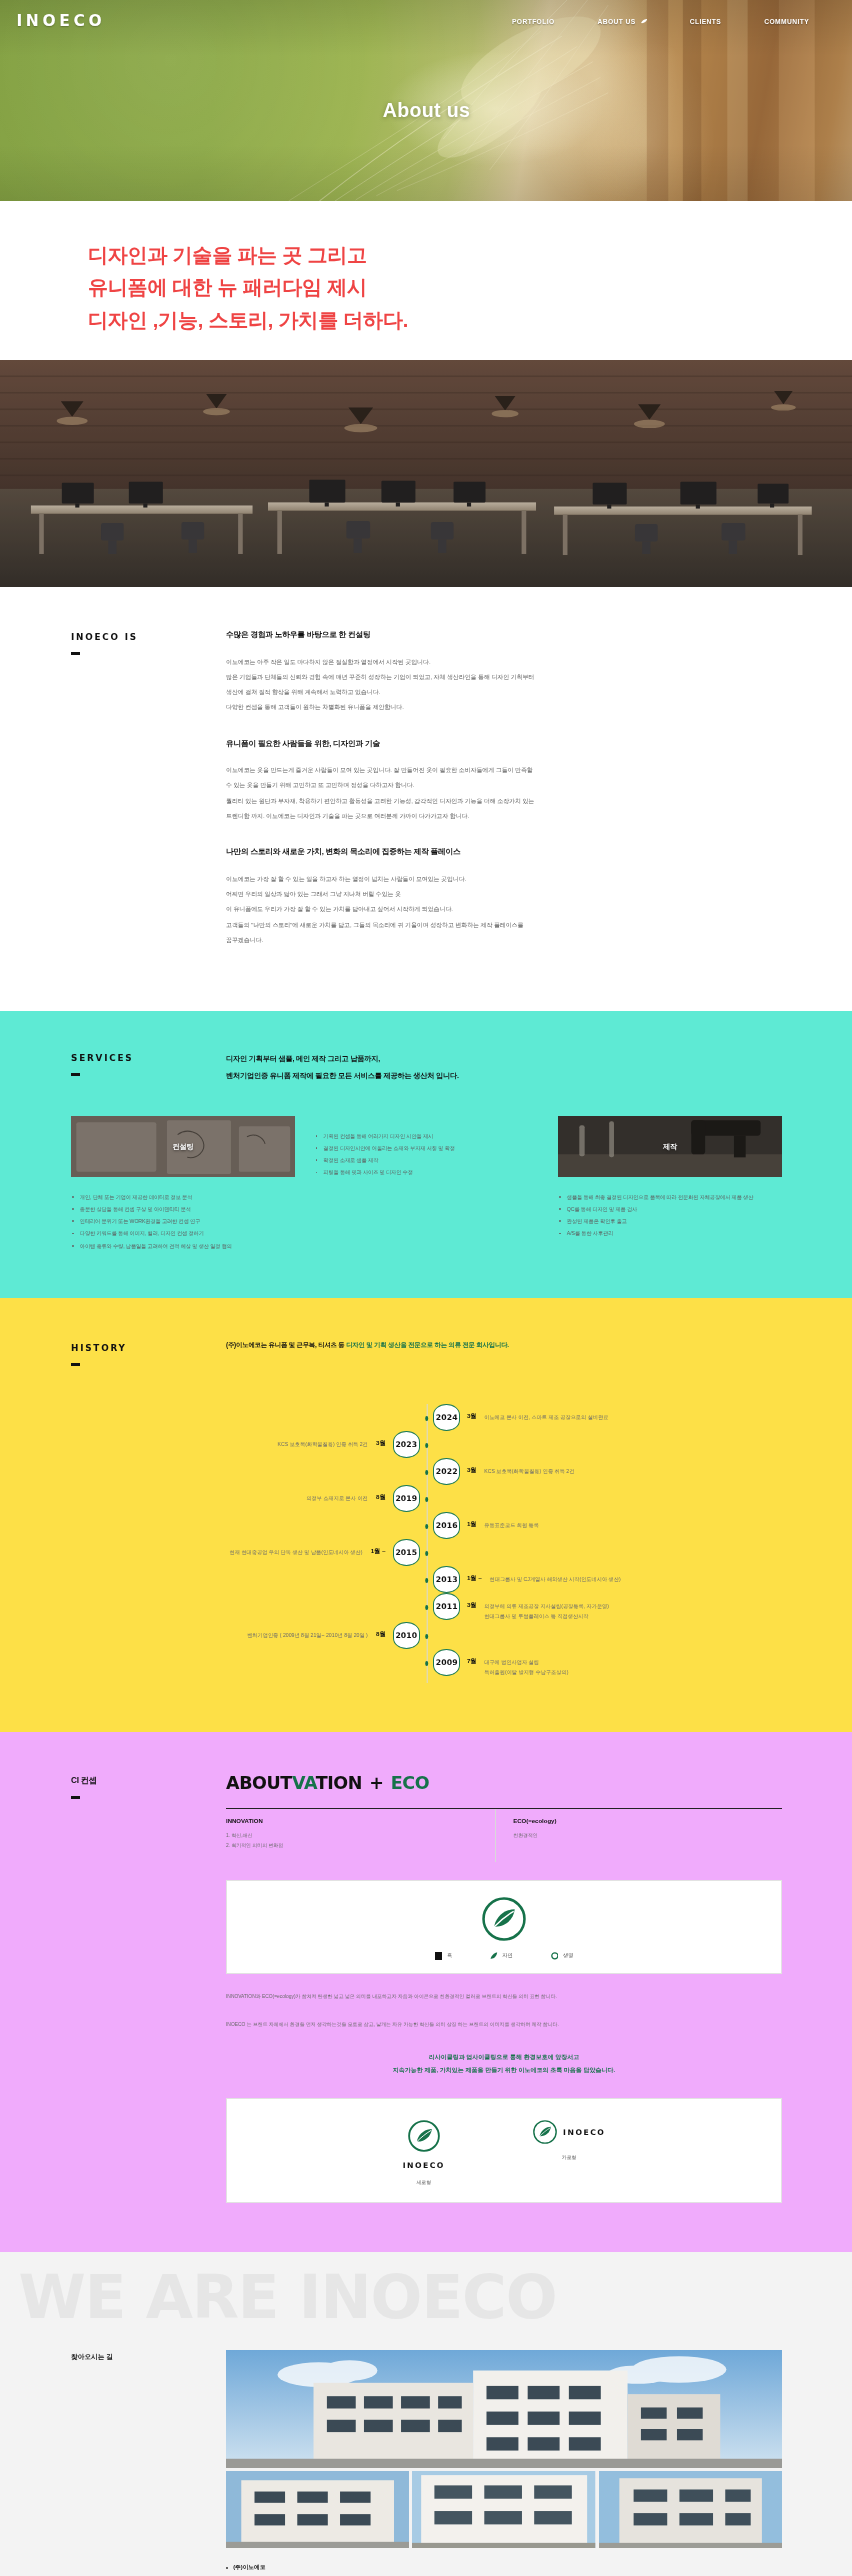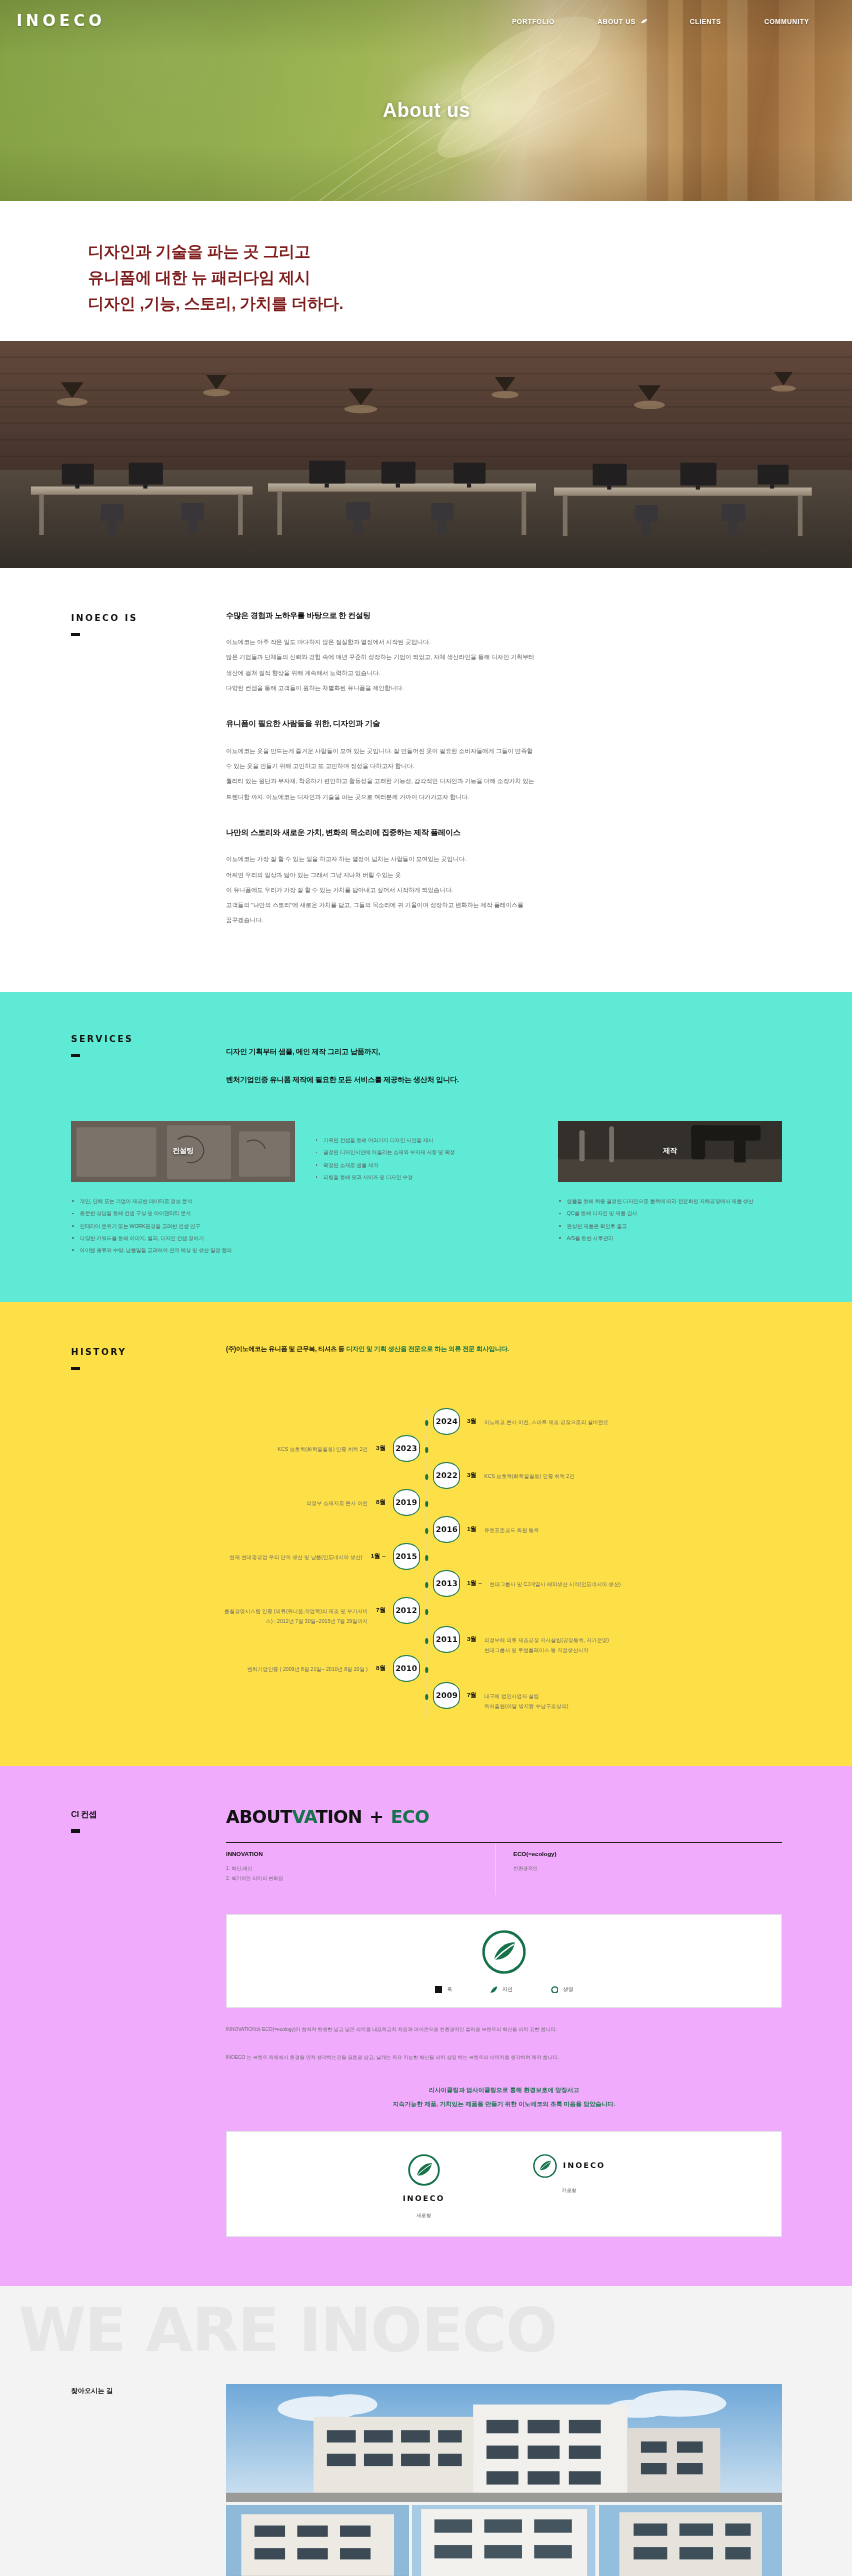--- a/index.html
+++ b/index.html
@@ -73,22 +73,22 @@
     color: #fff; font-size: 19.6px; font-weight: 700;
     letter-spacing: 0.3px;
     text-shadow: 0 1px 4.1px rgba(60,70,30,.45);
   }
 
   
   .intro {
     padding: 38px 0 24px 88px;
   }
   .intro h2 {
-    font-size: 16px; line-height: 1.62; font-weight: 700;
-    color: #7f1d1d; letter-spacing: -0.2px;
+    font-size: 20px; line-height: 1.62; font-weight: 700;
+    color: #ef4444; letter-spacing: -0.2px;
   }
 
   
   .officeband {
     position: relative; width: 853px; height: 227px;
     overflow: hidden;
     background: linear-gradient(180deg, #4b4340 0%, #6a5a4f 20%, #8a7766 45%, #6e6258 72%, #4a443f 100%);
   }
   .office-svg { position: absolute; inset: 0; width: 100%; height: 100%; display: block; }
   .sec-inner { width: 711px; margin: 0 auto; display: flex; }
@@ -113,21 +113,21 @@
   .blk p {
     font-size: 6px; line-height: 2.55; color: #5b5b5b;
     letter-spacing: -0.1px;
   }
 
   
   .inoeco-is { padding: 43px 0 40px; background: #fff; }
 
   
   .services { background: #5eead4; padding: 40px 0 46px; }
-  .svc-head-text { font-size: 7.2px; font-weight: 700; line-height: 2.3; color: #111; letter-spacing: -0.2px; margin-top: 12px; }
+  .svc-head-text { font-size: 7.2px; font-weight: 700; line-height: 2.3; color: #111; letter-spacing: -0.2px; }
   .svc-grid {
     width: 711px; margin: 32px auto 0;
     display: grid; grid-template-columns: repeat(3, 1fr); gap: 19.6px;
   }
   .svc-card .thumb {
     position: relative; height: 61px; overflow: hidden;
     background: #555; display: flex; align-items: center; justify-content: center;
   }
   .svc-card .thumb svg { position: absolute; inset: 0; width: 100%; height: 100%; }
   .svc-card .thumb .cap {
@@ -610,31 +610,20 @@
         <span class="tl-dot"></span>
         <div class="grp">
           <div class="tl-year">2013</div>
           <div class="tl-month">1월 ~</div>
           <div class="tl-desc">
             <div>현대그룹사 및 CJ계열사 해외생산 시작(인도네시아 생산)</div>
           </div>
         </div>
       </div>
 
-      <div class="tl-row tl-left">
-        <span class="tl-dot"></span>
-        <div class="grp">
-          <div class="tl-desc">
-            <div>품질경영시스템 인증 (의류(유니폼,작업복)의 제조 및 부가서비</div>
-            <div>스) : 2012년 7월 30일~2015년 7월 29일까지</div>
-          </div>
-          <div class="tl-month">7월</div>
-          <div class="tl-year">2012</div>
-        </div>
-      </div>
 
       <div class="tl-row tl-right">
         <span class="tl-dot"></span>
         <div class="grp">
           <div class="tl-year">2011</div>
           <div class="tl-month">3월</div>
           <div class="tl-desc">
             <div>의정부에 의류 제조공장 지사설립(공장등록, 자가운영)</div>
             <div>현대그룹사 및 투썸플레이스 등 직접생산시작</div>
           </div>

